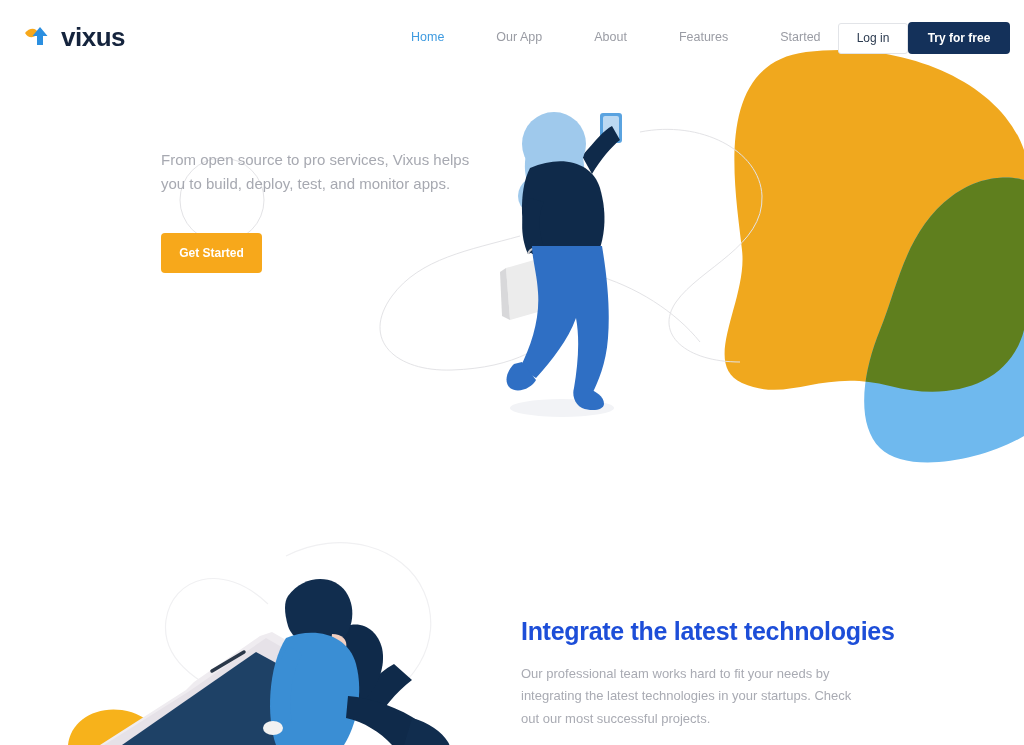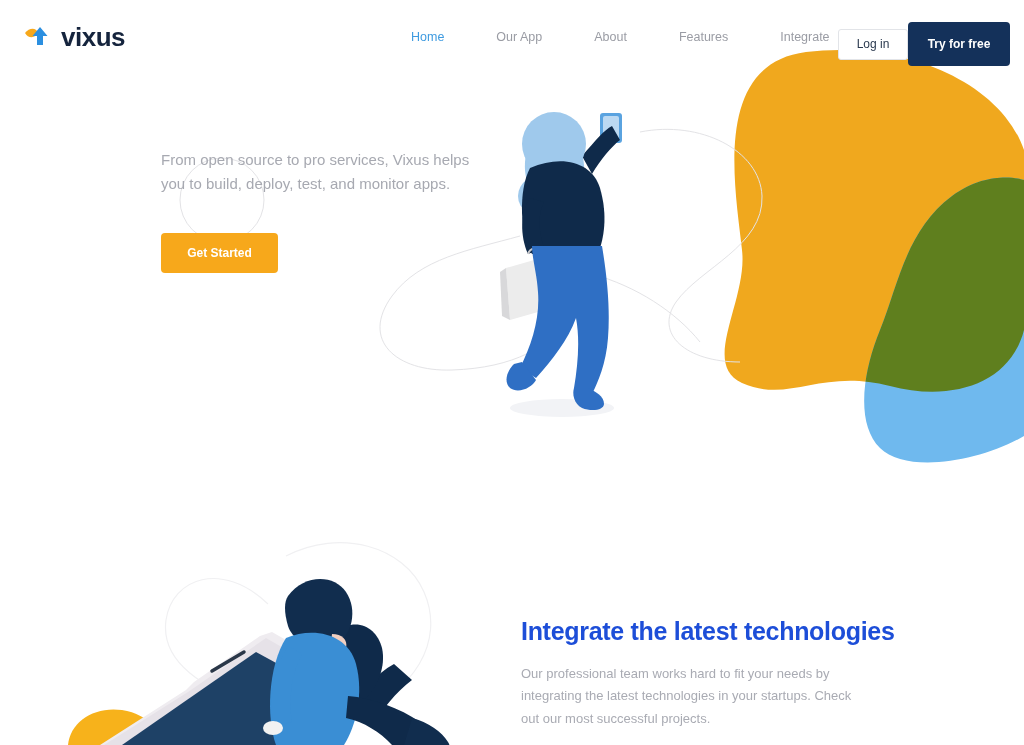--- a/index.html
+++ b/index.html
@@ -42,38 +42,38 @@
     display:flex; align-items:center; 
   }
   .btn-login {
     width:70px; height:31px; background:#fff;
     border:1px solid #e2e4e8; border-radius:3px;
     font-size:12px; color:#2b3a4f;
     display:flex; align-items:center; justify-content:center;
     cursor:pointer;
   }
   .btn-try {
-    width:102px; height:44px; background:#14315a;
+    width:102px; height:32px; background:#14315a;
     border-radius:4px; color:#ffffff; font-size:12px; font-weight:bold;
     display:flex; align-items:center; justify-content:center;
     cursor:pointer;
   }
 
   
   .hero-text { position:absolute; left:161px; top:122px; width:420px; z-index:30; }
   .hero-title {
     font-size:46px; line-height:1.18; font-weight:bold;
     color:#16304e; letter-spacing:-0.7px;
   }
   .hero-sub {
     margin-top:26px; font-size:15px; line-height:1.62;
     color:#a7a9b1; width:330px;
   }
   .btn-started {
-    margin-top:36px; width:117px; height:40px;
+    margin-top:36px; width:101px; height:40px;
     background:#f7a81b; border-radius:4px;
     color:#ffffff; font-size:12px; font-weight:bold;
     display:flex; align-items:center; justify-content:center;
     cursor:pointer;
   }
 
   
   .sec2 { position:absolute; left:521px; top:617px; width:420px; z-index:30; }
   .sec2-title {
     font-size:25px; font-weight:bold; color:#1d4ed8; letter-spacing:-0.3px;
@@ -142,21 +142,21 @@
         <path d="M13,21 L13,12 L8.5,12 L16,3 L23.5,12 L19,12 L19,21 Z" fill="#2b8fe0"></path>
       </svg>
       <span class="logo-text">vixus</span>
     </div>
 
     <div class="nav">
       <span class="nav-item active">Home</span>
       <span class="nav-item">Our App</span>
       <span class="nav-item">About</span>
       <span class="nav-item">Features</span>
-      <span class="nav-item">Integrate</span>
+      <span class="nav-item">Started</span>
       <span class="nav-item">Blog</span>
       <span class="nav-item">Support</span>
     </div>
 
     <div class="header-actions">
       <div class="btn-login">Log in</div>
       <div class="btn-try">Try for free</div>
     </div>
   </div>
 

